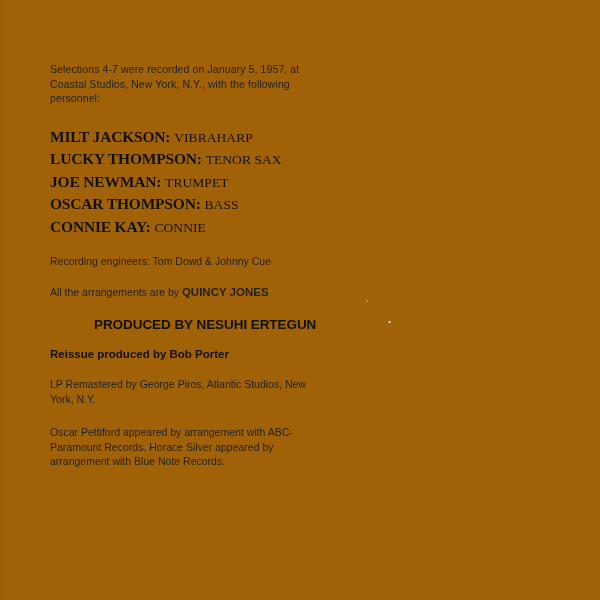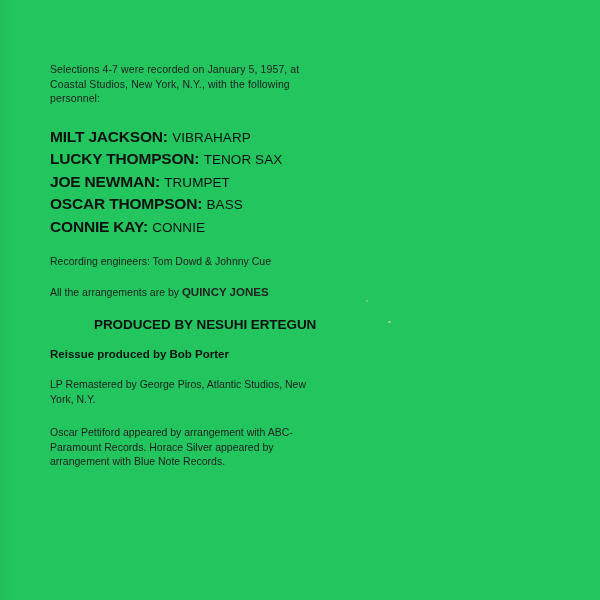--- a/index.html
+++ b/index.html
@@ -11,21 +11,21 @@
     height: 600px;
     background: #ffffff;
     font-family: "Liberation Sans", sans-serif;
     color: #1a1a1a;
     overflow: hidden;
   }
   .page {
     position: relative;
     width: 600px;
     height: 600px;
-    background: #22c55e;
+    background: #a16207;
     box-sizing: border-box;
   }
   .content {
     position: absolute;
     left: 50px;
     top: 62px;
     width: 330px;
   }
 
   
@@ -34,20 +34,21 @@
     line-height: 14.5px;
     letter-spacing: 0.01em;
     color: #222;
     margin: 0 0 21px 0;
     width: 255px;
   }
 
   
   .personnel {
     margin: 0 0 4px 0;
+    font-family: Liberation Serif, serif;
   }
   .personnel-line {
     font-size: 15.5px;
     line-height: 20.5px;
     white-space: nowrap;
     margin-bottom: 1px;
     color: #111;
   }
   .p-name {
     font-weight: bold;

